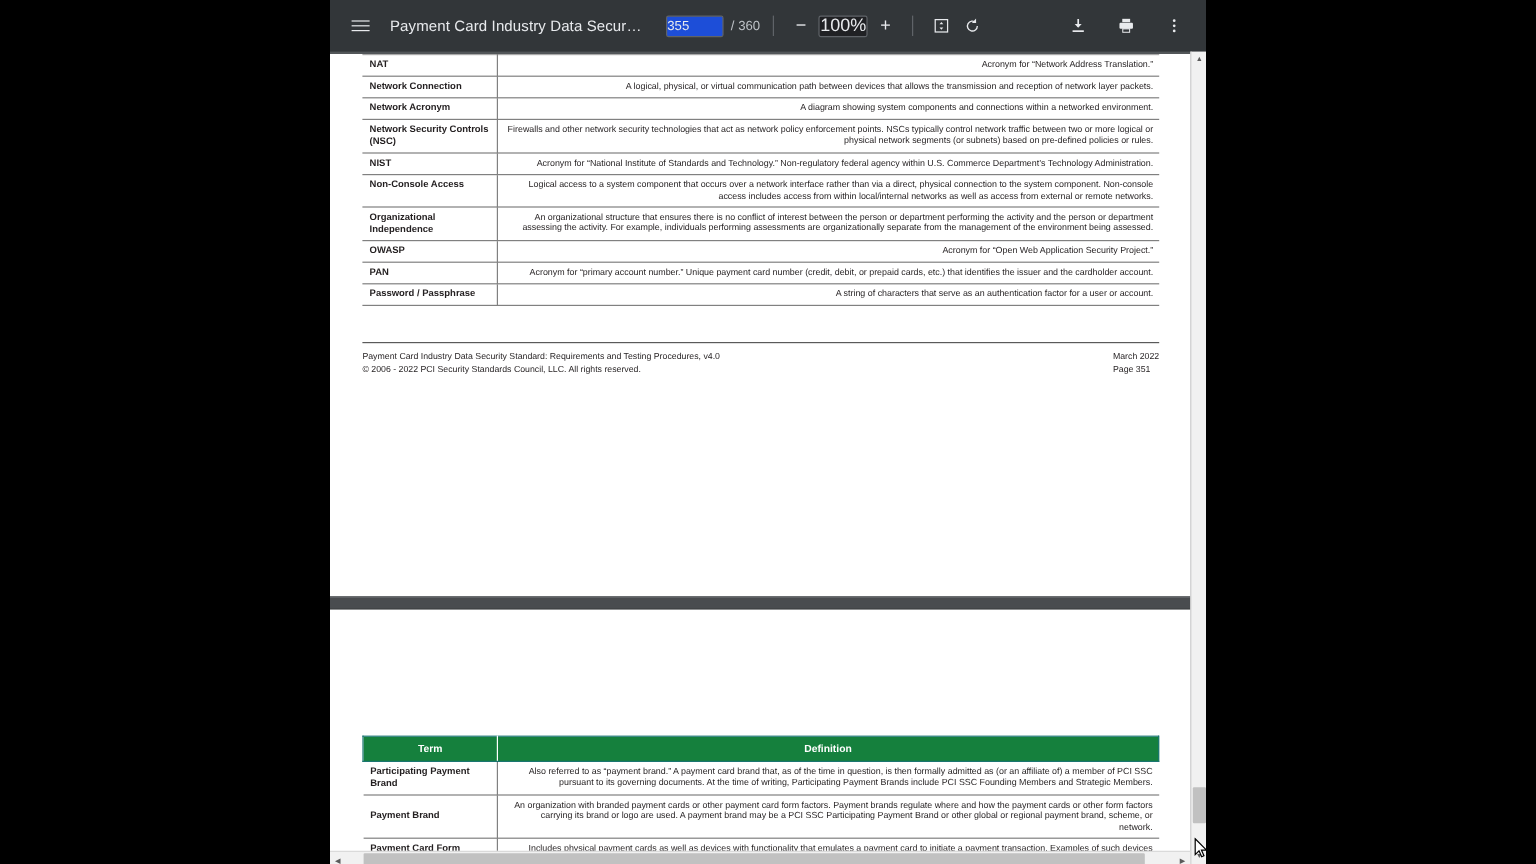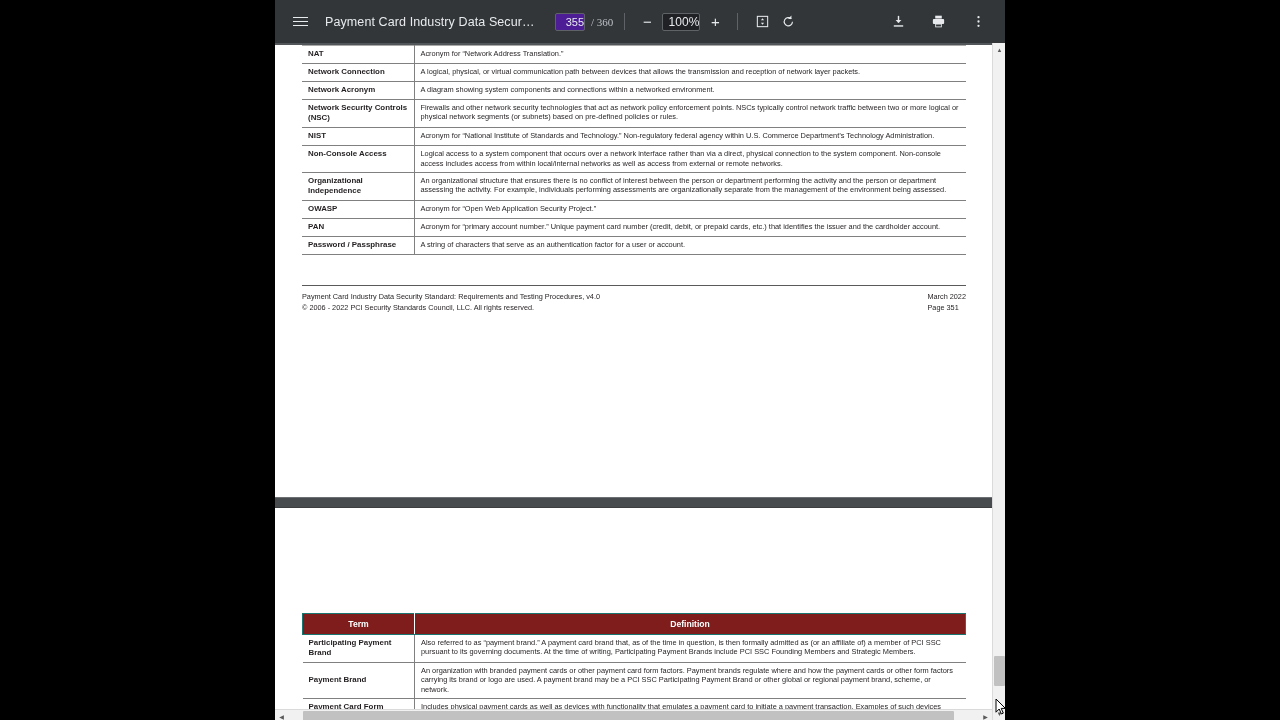--- a/index.html
+++ b/index.html
@@ -49,31 +49,31 @@
   .doc-title {
     font-size: 12.5px;
     color: #e8eaed;
     letter-spacing: .1px;
     margin-right: 20px;
     max-width: 210px;
     overflow: hidden;
     text-overflow: ellipsis;
   }
   .pagebox {
-    background: #4c1d95;
+    background: #1d4ed8;
     color: #e8eaed;
     border: 1px solid #5f6368;
     border-radius: 2px;
-    width: 30px;
+    width: 48px;
     height: 18px;
     line-height: 16px;
-    text-align: right;
+    text-align: left;
     font-size: 11px;
   }
-  .pagetotal { color: #bdc1c6; font-size: 11px; margin-left: 6px; font-family: Liberation Serif, serif; }
+  .pagetotal { color: #bdc1c6; font-size: 11px; margin-left: 6px; }
   .divider {
     width: 1px; height: 17px;
     background: #5f6368;
     margin: 0 11px;
     flex: 0 0 auto;
   }
   .zoom-out, .zoom-in {
     color: #e8eaed;
     font-size: 15px;
     line-height: 1;
@@ -82,22 +82,22 @@
     cursor: pointer;
   }
   .zoombox {
     background: #202124;
     color: #e8eaed;
     border: 1px solid #5f6368;
     border-radius: 2px;
     min-width: 38px;
     height: 18px;
     line-height: 16px;
-    text-align: right;
-    font-size: 12px;
+    text-align: left;
+    font-size: 15px;
     margin: 0 4px;
   }
   .spacer { flex: 1 1 auto; }
   .tb-right { display: flex; align-items: center; gap: 14px; padding-right: 2px; }
 
   
   .docarea {
     position: absolute;
     left: 0; top: 45px;
     width: 730px; height: 677px;
@@ -141,23 +141,24 @@
     width: 112px;
     font-weight: bold;
     font-size: 7.9px;
     border-right: 1px solid #808080;
     padding-left: 8px;
   }
   td.def {
     font-size: 7.4px;
     padding-left: 6px;
     padding-right: 6px;
+    text-align: right;
   }
   thead th {
-    background: #7f1d1d;
+    background: #15803d;
     color: #ffffff;
     font-size: 8.6px;
     font-weight: bold;
     text-align: center;
     padding: 5px 4px;
     border: 1px solid #1a7670;
   }
   th.th-term { width: 112px; border-right: 1px solid #ffffff; }
 
   

